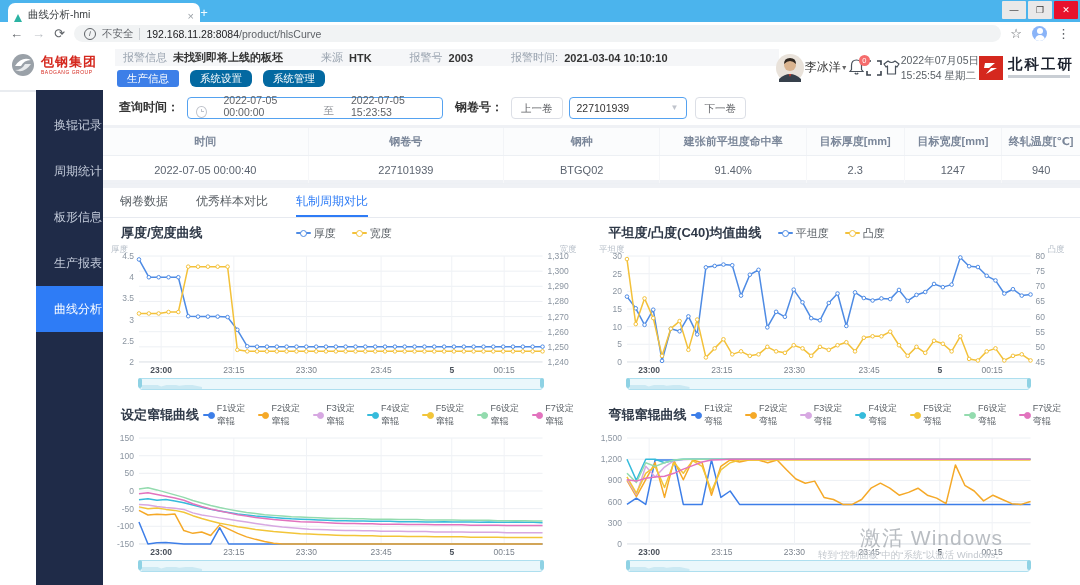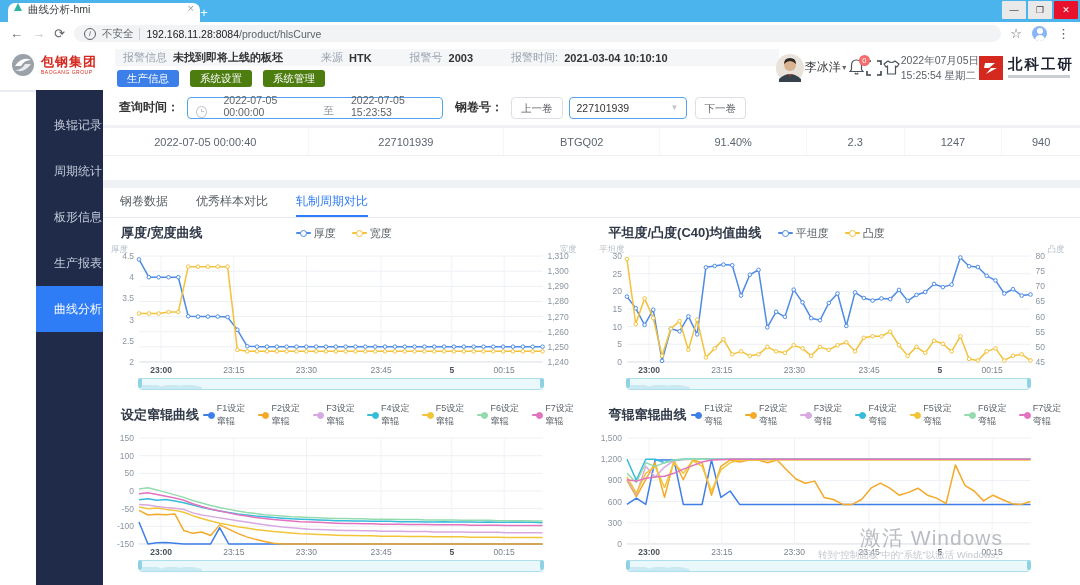--- a/index.html
+++ b/index.html
@@ -1,21 +1,21 @@
 <!DOCTYPE html>
 <html><head>
 <meta charset="utf-8">
 <style>
   html,body{margin:0;padding:0;}
   body{width:1080px;height:585px;overflow:hidden;font-family:"Liberation Sans","DejaVu Sans",sans-serif;background:#fff;}
   #screen{position:relative;width:1080px;height:585px;overflow:hidden;background:#fff;}
 
   
   .titlebar{position:absolute;top:0;left:0;right:0;height:22px;background:#4BB4ED;}
-  .tab{position:absolute;left:8px;top:3px;width:180px;height:19px;background:#fff;border-radius:7px 7px 0 0;display:flex;align-items:flex-start;gap:6px;padding:0 6px;font-size:10.5px;color:#3C4043;}
+  .tab{position:absolute;left:8px;top:3px;width:180px;height:19px;background:#fff;border-radius:7px 7px 0 0;display:flex;align-items:flex-end;gap:6px;padding:0 6px;font-size:10.5px;color:#3C4043;}
   .tab .title{flex:1;white-space:nowrap;overflow:hidden;}
   .favicon{width:0;height:0;border-left:4px solid transparent;border-right:4px solid transparent;border-bottom:8px solid #2BB3A3;}
   .tabclose{color:#9AA0A6;font-size:11px;line-height:11px;}
   .newtab{position:absolute;left:196px;top:5px;width:16px;height:16px;color:#F4FBFF;font-size:13px;line-height:15px;text-align:center;}
   .winctl{position:absolute;right:2px;top:1px;display:flex;gap:2px;}
   .winbtn{width:24px;height:18px;background:#E9E9E9;color:#333;font-size:9px;display:flex;align-items:center;justify-content:center;border-radius:1px;}
   .winbtn.close{background:#E8112D;color:#fff;}
 
   .urlbar{position:absolute;top:22px;left:0;right:0;height:23px;background:#fff;border-bottom:1px solid #DCDEE2;display:flex;align-items:center;padding:0 10px;gap:9px;}
   .navic{color:#5F6368;font-size:13px;line-height:13px;}
@@ -36,21 +36,21 @@
   .brand .names{display:flex;flex-direction:column;line-height:1;}
   .brand .cn{color:#D5281E;font-weight:bold;font-size:13px;letter-spacing:1px;}
   .brand .en{color:#D5281E;font-size:5px;letter-spacing:.5px;margin-top:2px;}
   .alarmstrip{position:absolute;left:115px;top:4px;width:648px;height:17px;background:#F5F6F8;display:flex;align-items:center;gap:6px;padding:0 8px;font-size:11px;}
   .alarmstrip .lb{color:#98A2AE;}
   .alarmstrip .vl{color:#333;font-weight:bold;}
   .alarmstrip .sp{width:26px;}
   .hbtns{position:absolute;left:117px;top:25px;display:flex;gap:11px;}
   .hbtn{height:17px;padding:0 10px;border-radius:3px;color:#fff;font-size:10.5px;line-height:17px;}
   .hbtn.b0{background:#3D7FE8;}
-  .hbtn.b1,.hbtn.b2{background:#4d7c0f;}
+  .hbtn.b1,.hbtn.b2{background:#0369a1;border-radius:6px;}
   .hright{position:absolute;right:6px;top:0;height:45px;display:flex;align-items:center;}
   .uname{font-size:12px;color:#333;}
   .caret{font-size:7px;color:#666;}
   .bellwrap{position:relative;width:18px;height:20px;}
   .badge{position:absolute;top:-3px;right:-4px;min-width:11px;height:11px;border-radius:6px;background:#F56C6C;color:#fff;font-size:7.5px;line-height:11px;text-align:center;}
   .dt{font-size:10.5px;color:#5A6066;line-height:1.35;text-align:left;}
   .blogo{display:flex;align-items:center;gap:5px;}
   .bsq{width:24px;height:24px;background:#D5281E;display:flex;align-items:center;justify-content:center;}
   .bname{display:flex;flex-direction:column;}
   .bname .t{font-size:14.5px;font-weight:bold;color:#1E2430;letter-spacing:2px;line-height:1;}
@@ -248,20 +248,29 @@
         <colgroup>
             <col style="width:21%">
             <col style="width:20%">
             <col style="width:16%">
             <col style="width:15%">
             <col style="width:10%">
             <col style="width:10%">
             <col style="width:8%">
           </colgroup>
         <tbody>
+            <tr>
+          <th>时间</th>
+          <th>钢卷号</th>
+          <th>钢种</th>
+          <th>建张前平坦度命中率</th>
+          <th>目标厚度[mm]</th>
+          <th>目标宽度[mm]</th>
+          <th>终轧温度[℃]</th>
+        </tr>
         <tr>
           <td>2022-07-05 00:00:40</td>
           <td>227101939</td>
           <td>BTGQ02</td>
           <td>91.40%</td>
           <td>2.3</td>
           <td>1247</td>
           <td>940</td>
         </tr>
       </tbody>

